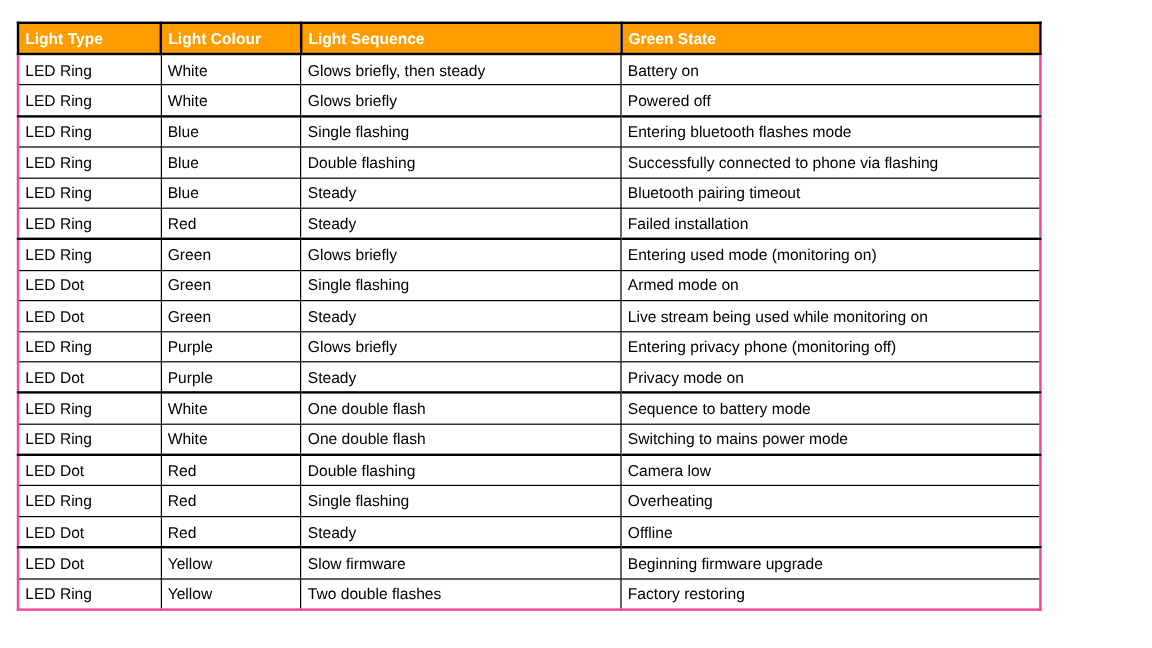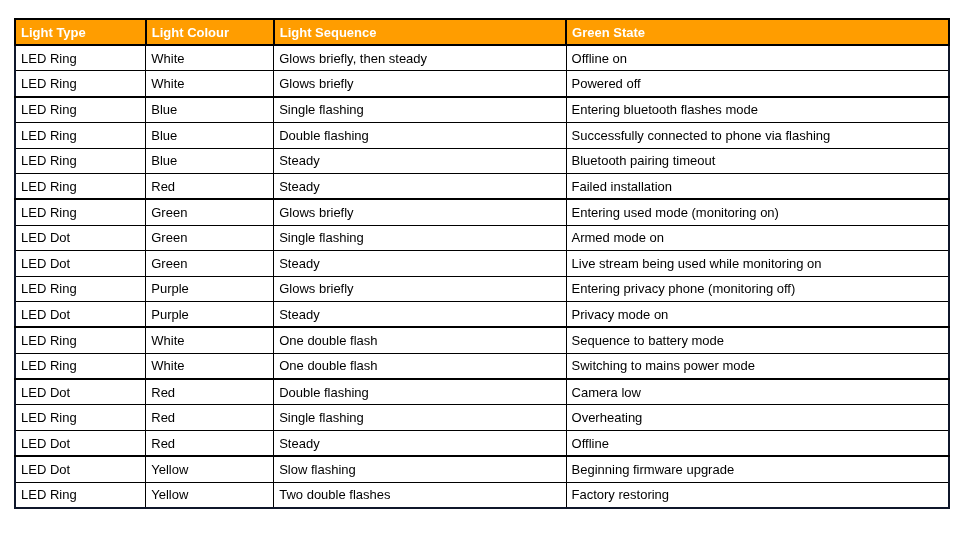--- a/index.html
+++ b/index.html
@@ -12,24 +12,24 @@
     width: 960px;
     height: 540px;
     background: #ffffff;
     font-family: "Liberation Sans", "DejaVu Sans", sans-serif;
     overflow: hidden;
   }
   table.led-table {
     position: absolute;
     left: 14px;
     top: 18px;
-    width: 936px;
+    width: 854px;
     border-collapse: collapse;
     table-layout: fixed;
-    border: 2px solid #0f172a;
+    border: 2px solid #ec4899;
   }
   col.c1 { width: 14.0%; }
   col.c2 { width: 13.7%; }
   col.c3 { width: 31.3%; }
   col.c4 { width: 41.0%; }
   .led-table th {
     background: #FF9D00;
     color: #ffffff;
     font-size: 13px;
     font-weight: bold;
@@ -72,21 +72,21 @@
         <th>Light Colour</th>
         <th>Light Sequence</th>
         <th>Green State</th>
       </tr>
     </thead>
     <tbody>
         <tr>
           <td>LED Ring</td>
           <td>White</td>
           <td>Glows briefly, then steady</td>
-          <td>Offline on</td>
+          <td>Battery on</td>
         </tr>
         <tr>
           <td>LED Ring</td>
           <td>White</td>
           <td>Glows briefly</td>
           <td>Powered off</td>
         </tr>
         <tr class="group-start">
           <td>LED Ring</td>
           <td>Blue</td>
@@ -167,21 +167,21 @@
         </tr>
         <tr>
           <td>LED Dot</td>
           <td>Red</td>
           <td>Steady</td>
           <td>Offline</td>
         </tr>
         <tr class="group-start">
           <td>LED Dot</td>
           <td>Yellow</td>
-          <td>Slow flashing</td>
+          <td>Slow firmware</td>
           <td>Beginning firmware upgrade</td>
         </tr>
         <tr>
           <td>LED Ring</td>
           <td>Yellow</td>
           <td>Two double flashes</td>
           <td>Factory restoring</td>
         </tr>
       </tbody>
   </table>

